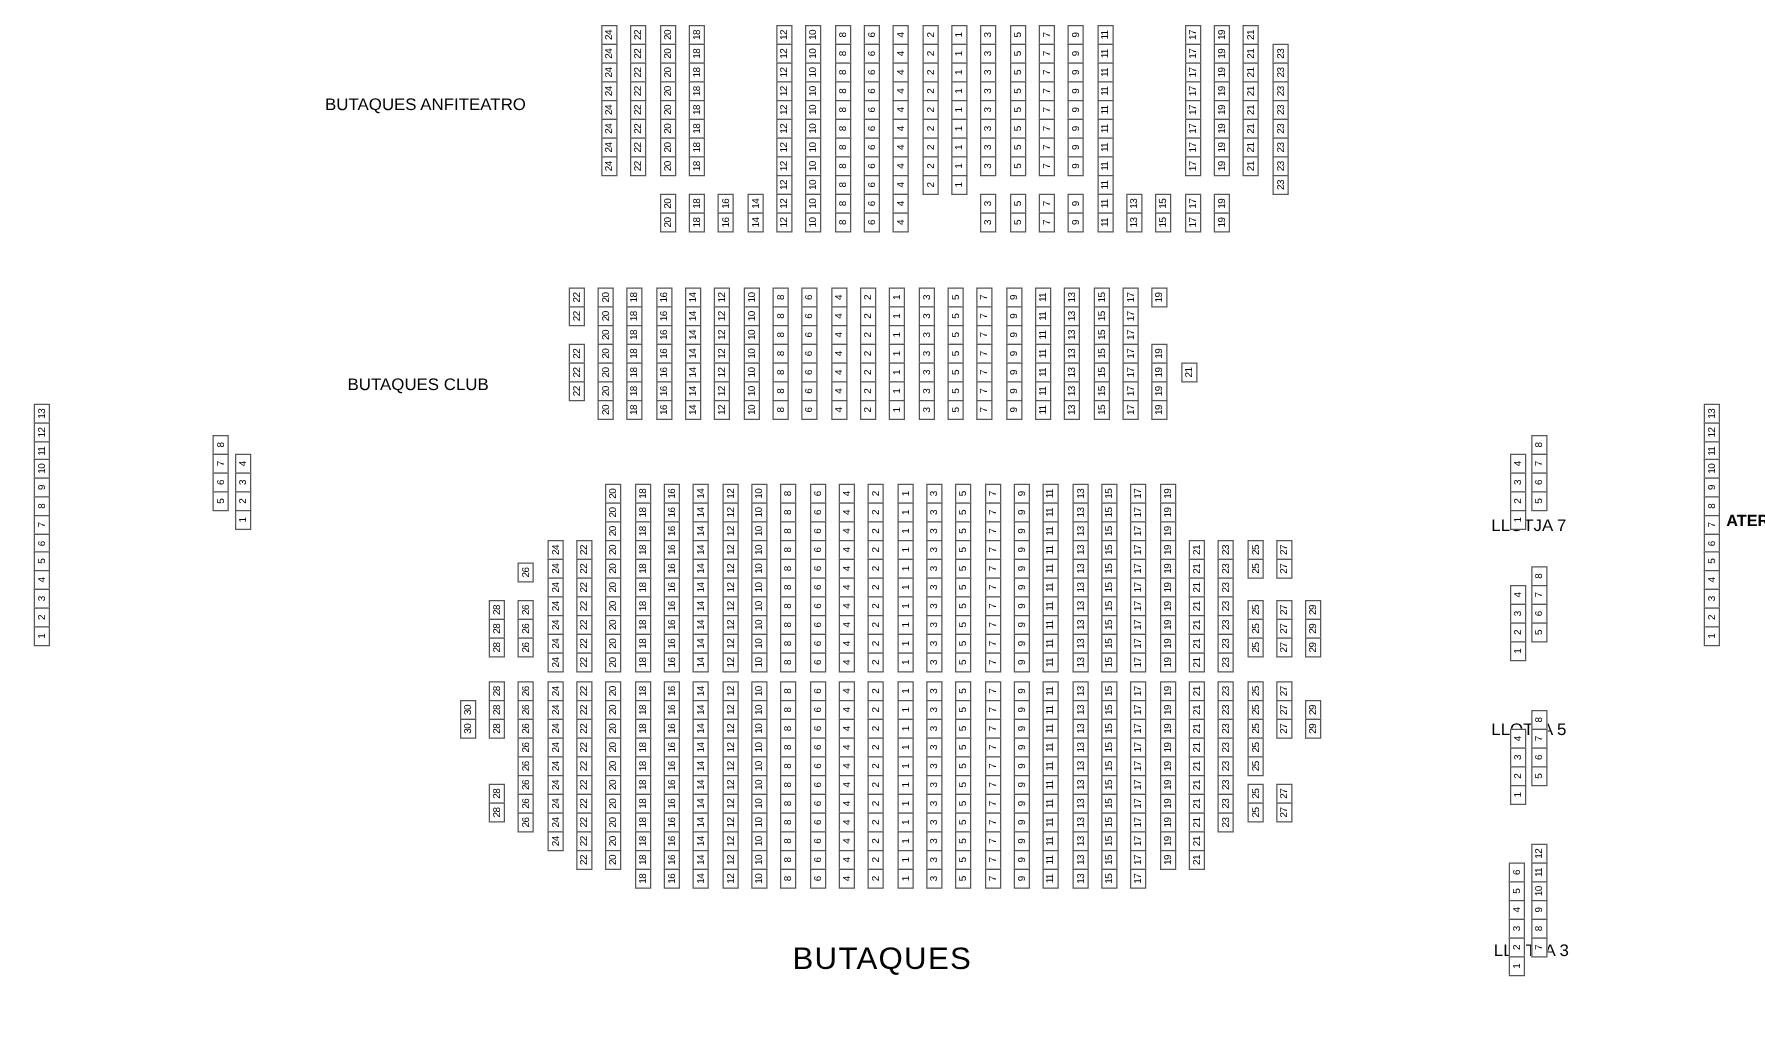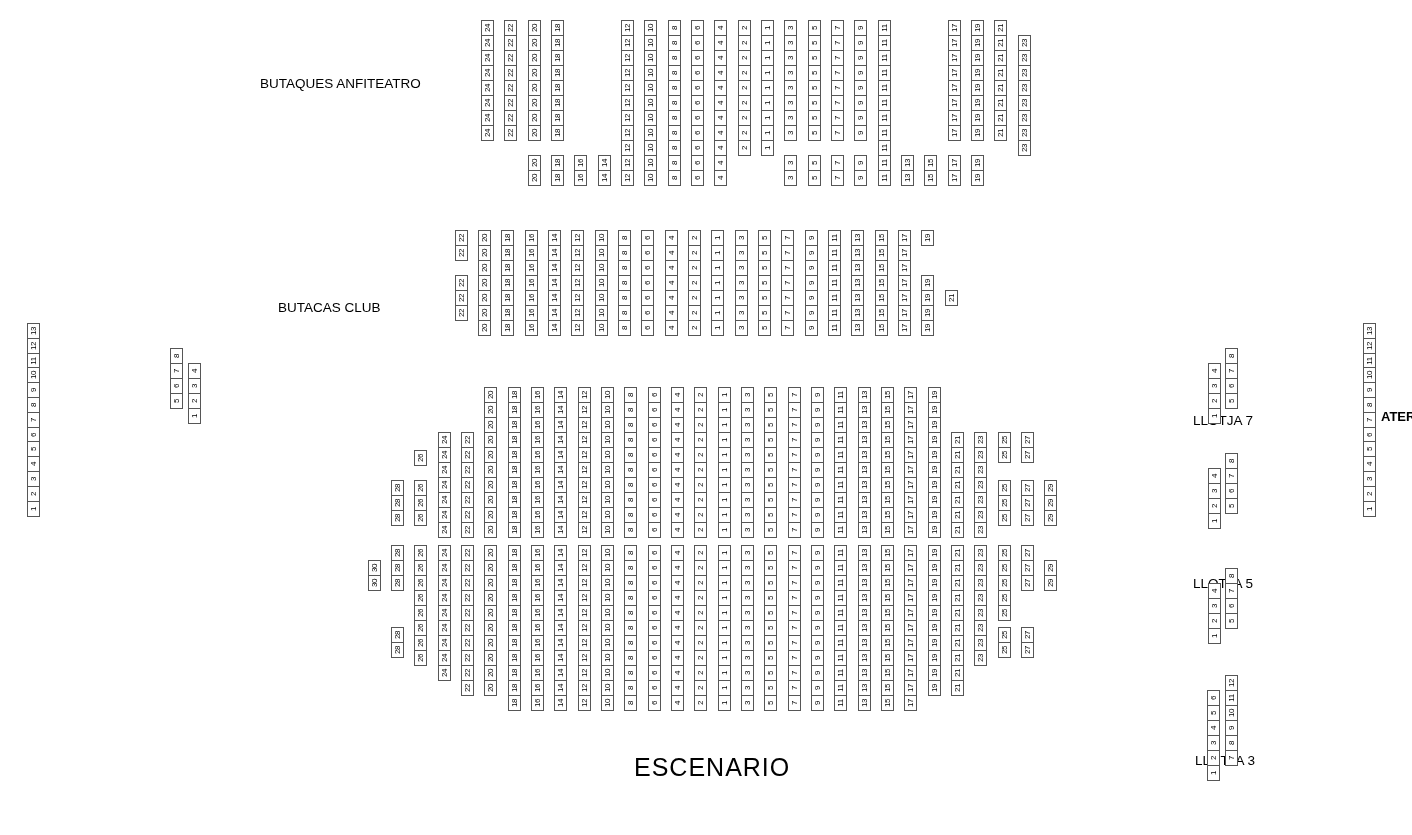--- a/index.html
+++ b/index.html
@@ -16,22 +16,22 @@
   #lbl-llotja7{left:1193px;top:413px;}
   #lbl-llotja5{left:1193px;top:576px;}
   #lbl-llotja3{left:1195px;top:753px;}
   #lbl-lateral{left:1381px;top:409px;font-weight:bold;font-size:13px;}
 </style>
 </head>
 <body>
 
 <div class="canvas">
   <div class="label" id="lbl-anfiteatro">BUTAQUES ANFITEATRO</div>
-  <div class="label" id="lbl-club">BUTACAS CLUB</div>
-  <div class="label" id="lbl-escenario">ESCENARIO</div>
+  <div class="label" id="lbl-club">BUTAQUES CLUB</div>
+  <div class="label" id="lbl-escenario">BUTAQUES</div>
   <div class="label" id="lbl-llotja7">LLOTJA 7</div>
   <div class="label" id="lbl-llotja5">LLOTJA 5</div>
   <div class="label" id="lbl-llotja3">LLOTJA 3</div>
   <div class="label" id="lbl-lateral">ATERA</div>
   <div id="seats">
       <div class="seat" style="left: 481px; top: 20px;">
         <span>24</span>
       </div>
       <div class="seat" style="left: 481px; top: 35px;">
         <span>24</span>

